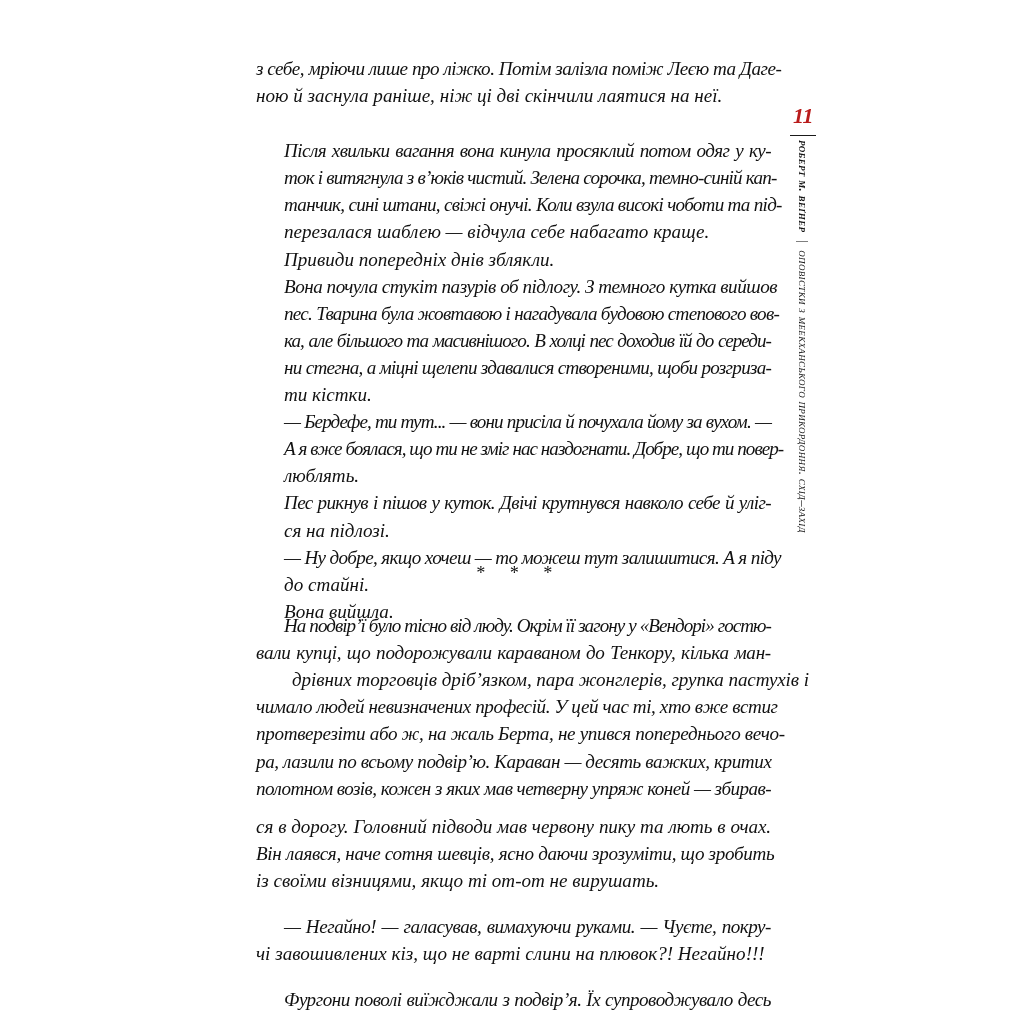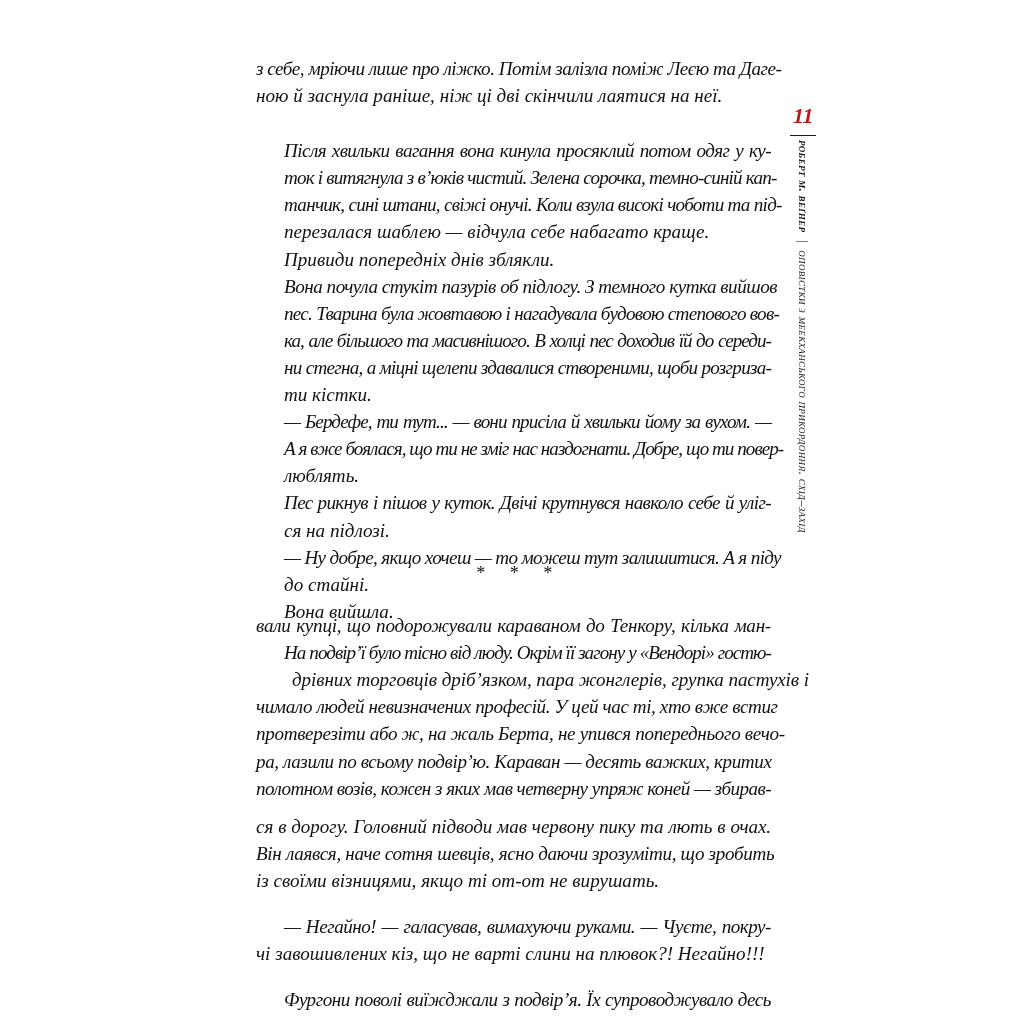--- a/index.html
+++ b/index.html
@@ -165,21 +165,21 @@
         <span class="ln last" style="text-indent: 28px;">Привиди попередніх днів зблякли.</span>
       </p>
     <p class="indent" id="para-3">
         <span class="ln" style="text-indent: 28px; letter-spacing: -0.48px;">Вона почула стукіт пазурів об підлогу. З темного кутка вийшов</span>
         <span class="ln" style="letter-spacing: -0.72px;">пес. Тварина була жовтавою і нагадувала будовою степового вов-</span>
         <span class="ln" style="letter-spacing: -0.96px;">ка, але більшого та масивнішого. В холці пес доходив їй до середи-</span>
         <span class="ln" style="letter-spacing: -0.72px;">ни стегна, а міцні щелепи здавалися створеними, щоби розгриза-</span>
         <span class="ln last">ти кістки.</span>
       </p>
     <p class="indent" id="para-4">
-        <span class="ln" style="text-indent: 28px; letter-spacing: -0.88px;">— Бердефе, ти тут... — вони присіла й хвильки йому за вухом. —</span>
+        <span class="ln" style="text-indent: 28px; letter-spacing: -0.88px;">— Бердефе, ти тут... — вони присіла й почухала йому за вухом. —</span>
         <span class="ln" style="letter-spacing: -0.96px;">А я вже боялася, що ти не зміг нас наздогнати. Добре, що ти повер-</span>
         <span class="ln last">люблять.</span>
       </p>
     <p class="indent" id="para-5">
         <span class="ln" style="text-indent: 28px; letter-spacing: -0.64px;">Пес рикнув і пішов у куток. Двічі крутнувся навколо себе й уліг-</span>
         <span class="ln last">ся на підлозі.</span>
       </p>
     <p class="indent" id="para-6">
         <span class="ln" style="text-indent: 28px; letter-spacing: -0.64px;">— Ну добре, якщо хочеш — то можеш тут залишитися. А я піду</span>
         <span class="ln last">до стайні.</span>
@@ -187,22 +187,22 @@
     <p class="indent" id="para-7">
         <span class="ln last" style="text-indent: 28px;">Вона вийшла.</span>
       </p>
 
   </div>
 
   <div id="scene-break">* * *</div>
 
   <div id="text-column-2" style="position:absolute;left:256px;top:593px;width:515px;font-size:19.1px;line-height:27.1px;text-align:justify;">
     <p class="indent" id="parb-0">
+        <span class="ln" style="text-indent: 28px; letter-spacing: -0.96px;">На подвір’ї було тісно від люду. Окрім її загону у «Вендорі» гостю-</span>
         <span class="ln" style="letter-spacing: -0.24px;">вали купці, що подорожували караваном до Тенкору, кілька ман-</span>
-        <span class="ln" style="text-indent: 28px; letter-spacing: -0.96px;">На подвір’ї було тісно від люду. Окрім її загону у «Вендорі» гостю-</span>
         <span class="ln" style="letter-spacing: -0.08px; margin-left: 36px;">дрівних торговців дріб’язком, пара жонглерів, групка пастухів і</span>
         <span class="ln" style="letter-spacing: -0.4px;">чимало людей невизначених професій. У цей час ті, хто вже встиг</span>
         <span class="ln" style="letter-spacing: -0.32px;">протверезіти або ж, на жаль Берта, не упився попереднього вечо-</span>
         <span class="ln" style="letter-spacing: -0.4px;">ра, лазили по всьому подвір’ю. Караван — десять важких, критих</span>
         <span class="ln" style="letter-spacing: -0.56px;">полотном возів, кожен з яких мав четверну упряж коней — збирав-</span>
         <span class="ln" style="letter-spacing: -0.08px; margin-top: 11px;">ся в дорогу. Головний підводи мав червону пику та лють в очах.</span>
         <span class="ln" style="letter-spacing: -0.32px;">Він лаявся, наче сотня шевців, ясно даючи зрозуміти, що зробить</span>
         <span class="ln last">із своїми візницями, якщо ті от-от не вирушать.</span>
       </p>
     <p class="indent" id="parb-1">

